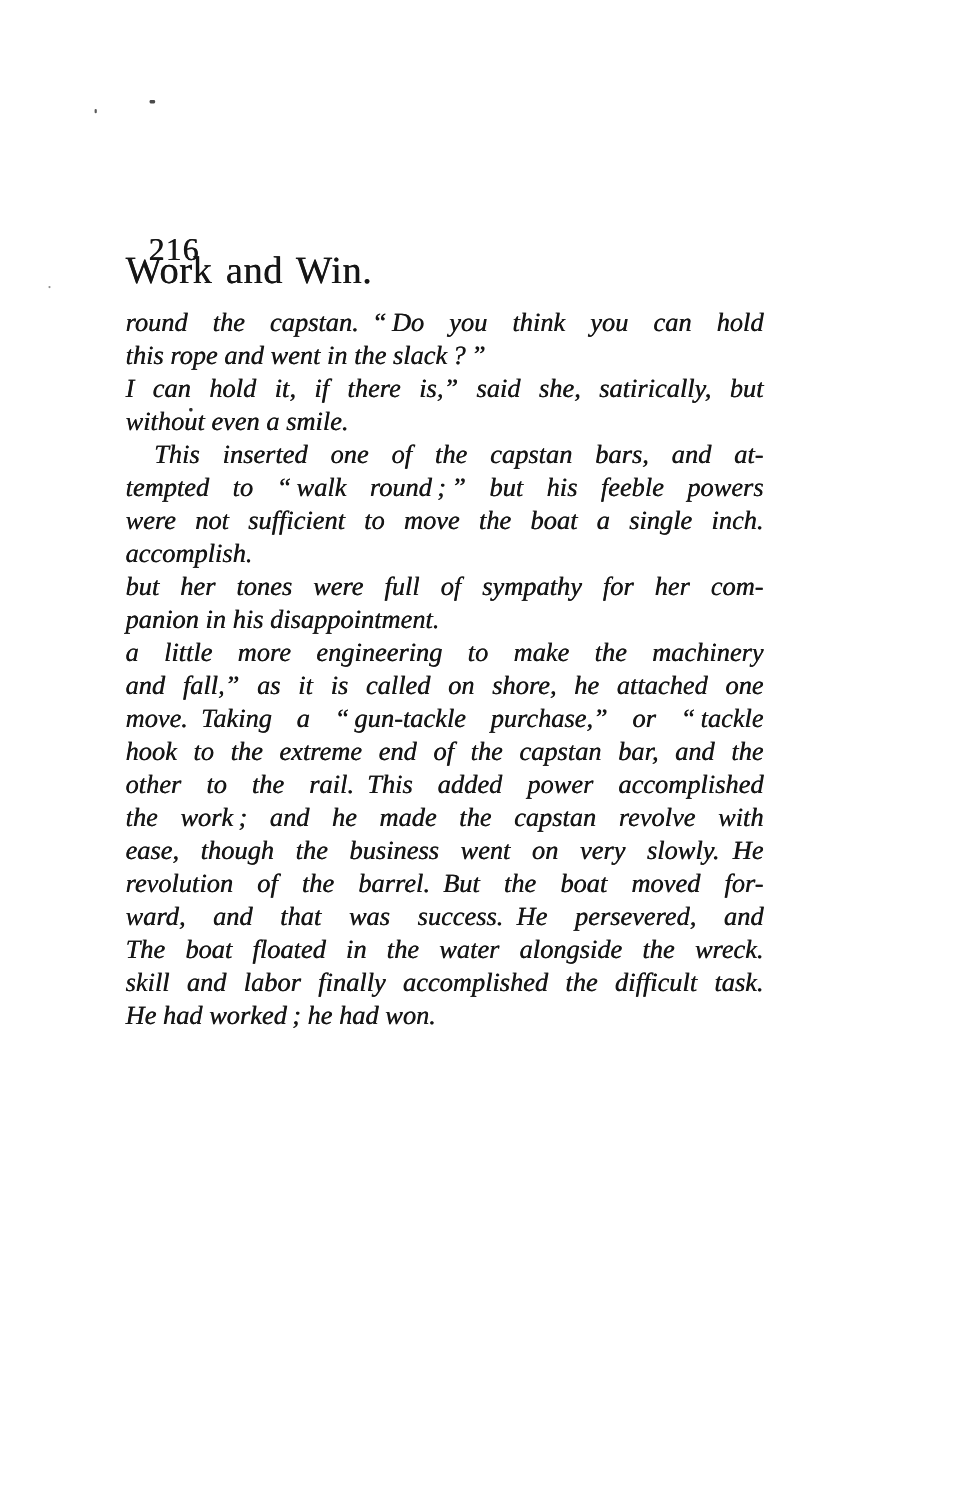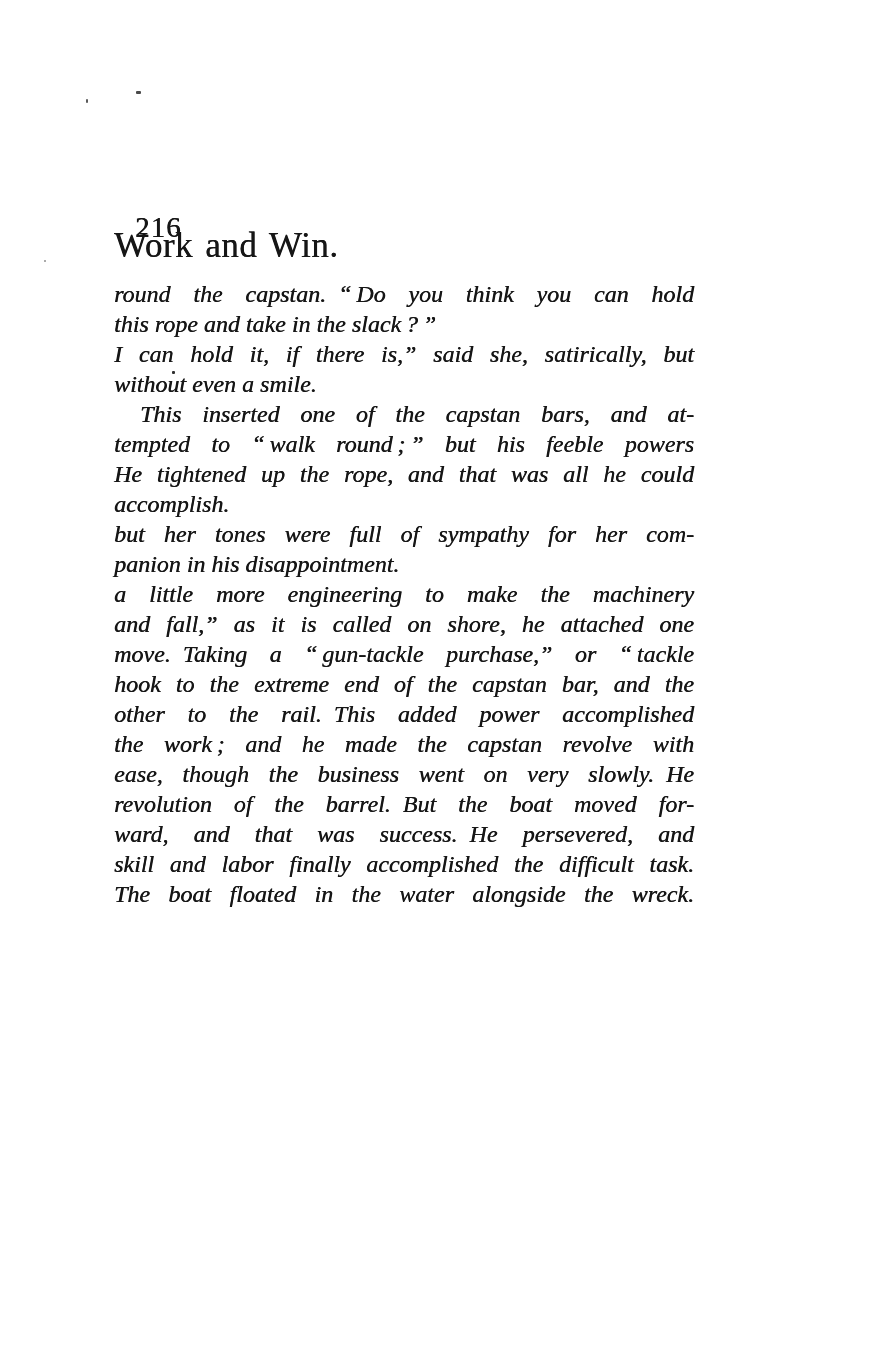--- a/index.html
+++ b/index.html
@@ -59,47 +59,48 @@
 <div class="page">
   <div class="page-number">216</div>
 
   <div class="running-title-wrap">
     <span class="running-title">Work and Win.</span>
   </div>
 
   <div class="text-block">
       <div class="para">
         <div class="line">round the capstan. “ Do you think you can hold</div>
-        <div class="line last">this rope and take in the slack ? ”</div>
+        <div class="line last">this rope and went in the slack ? ”</div>
       </div>
       <div class="para">
         <div class="line">I can hold it, if there is,” said she, satirically, but</div>
         <div class="line last">without even a smile.</div>
       </div>
       <div class="para">
         <div class="line indent">This inserted one of the capstan bars, and at-</div>
         <div class="line">tempted to “ walk round ; ” but his feeble powers</div>
-        <div class="line">He tightened up the rope, and that was all he could</div>
+        <div class="line">were not sufficient to move the boat a single inch.</div>
         <div class="line last">accomplish.</div>
       </div>
       <div class="para">
         <div class="line">but her tones were full of sympathy for her com-</div>
         <div class="line last">panion in his disappointment.</div>
       </div>
       <div class="para">
         <div class="line">a little more engineering to make the machinery</div>
         <div class="line">and fall,” as it is called on shore, he attached one</div>
         <div class="line">move. Taking a “ gun-tackle purchase,” or “ tackle</div>
         <div class="line">hook to the extreme end of the capstan bar, and the</div>
         <div class="line">other to the rail. This added power accomplished</div>
         <div class="line">the work ; and he made the capstan revolve with</div>
         <div class="line">ease, though the business went on very slowly. He</div>
         <div class="line">revolution of the barrel. But the boat moved for-</div>
         <div class="line">ward, and that was success. He persevered, and</div>
+        <div class="line">The boat floated in the water alongside the wreck.</div>
         <div class="line">skill and labor finally accomplished the difficult task.</div>
-        <div class="line">The boat floated in the water alongside the wreck.</div>
+        <div class="line last">He had worked ; he had won.</div>
       </div>
     </div>
 <div class="speck" style="left: 136px; top: 91px; width: 5px; height: 3px; background: rgb(74, 74, 74);"></div>
     <div class="speck" style="left: 86px; top: 99px; width: 2px; height: 4px; background: rgb(90, 90, 90);"></div>
     <div class="speck" style="left: 44px; top: 260px; width: 2px; height: 2px; background: rgb(143, 143, 143);"></div>
     <div class="speck" style="left: 172px; top: 371px; width: 3px; height: 3px; background: rgb(47, 47, 47);"></div>
   </div>
 
 </body></html>

